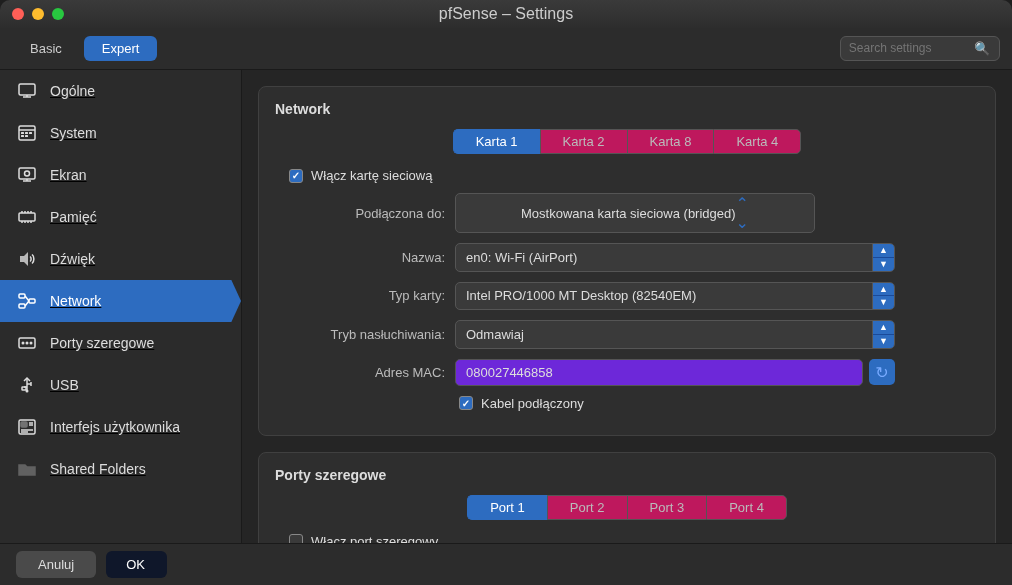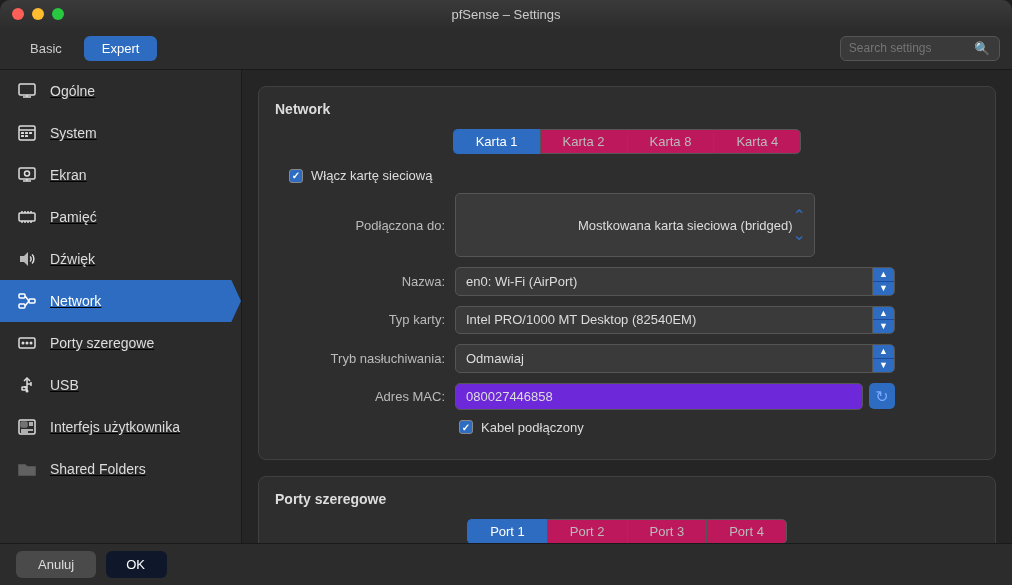--- a/index.html
+++ b/index.html
@@ -34,21 +34,21 @@
     .titlebar-btn {
       width: 12px; height: 12px;
       border-radius: 50%;
       cursor: pointer;
     }
     .btn-close { background: #ff5f57; }
     .btn-min { background: #febc2e; }
     .btn-max { background: #28c840; }
     .titlebar-title {
       color: #ccc;
-      font-size: 13px;
+      font-size: 16px;
       font-weight: 500;
     }
 
     
     .main-container {
       display: flex;
       flex: 1;
       overflow: hidden;
       background: #252525;
     }
@@ -232,25 +232,25 @@
       color: #ddd;
     }
 
     
     .dropdown {
       display: flex;
       align-items: center;
       background: #3a3a3a;
       border: 1px solid #555;
       border-radius: 5px;
-      padding: 12px 8px;
+      padding: 0 8px;
       cursor: pointer;
       flex: 1;
       max-width: 360px;
-      justify-content: flex-end;
+      justify-content: center;
     }
     .dropdown-text { font-size: 13px; color: #ddd; }
     .dropdown-arrow { color: #2d6cc0; font-size: 16px; }
 
     
     .select-field {
       display: flex;
       align-items: center;
       background: #3a3a3a;
       border: 1px solid #555;

